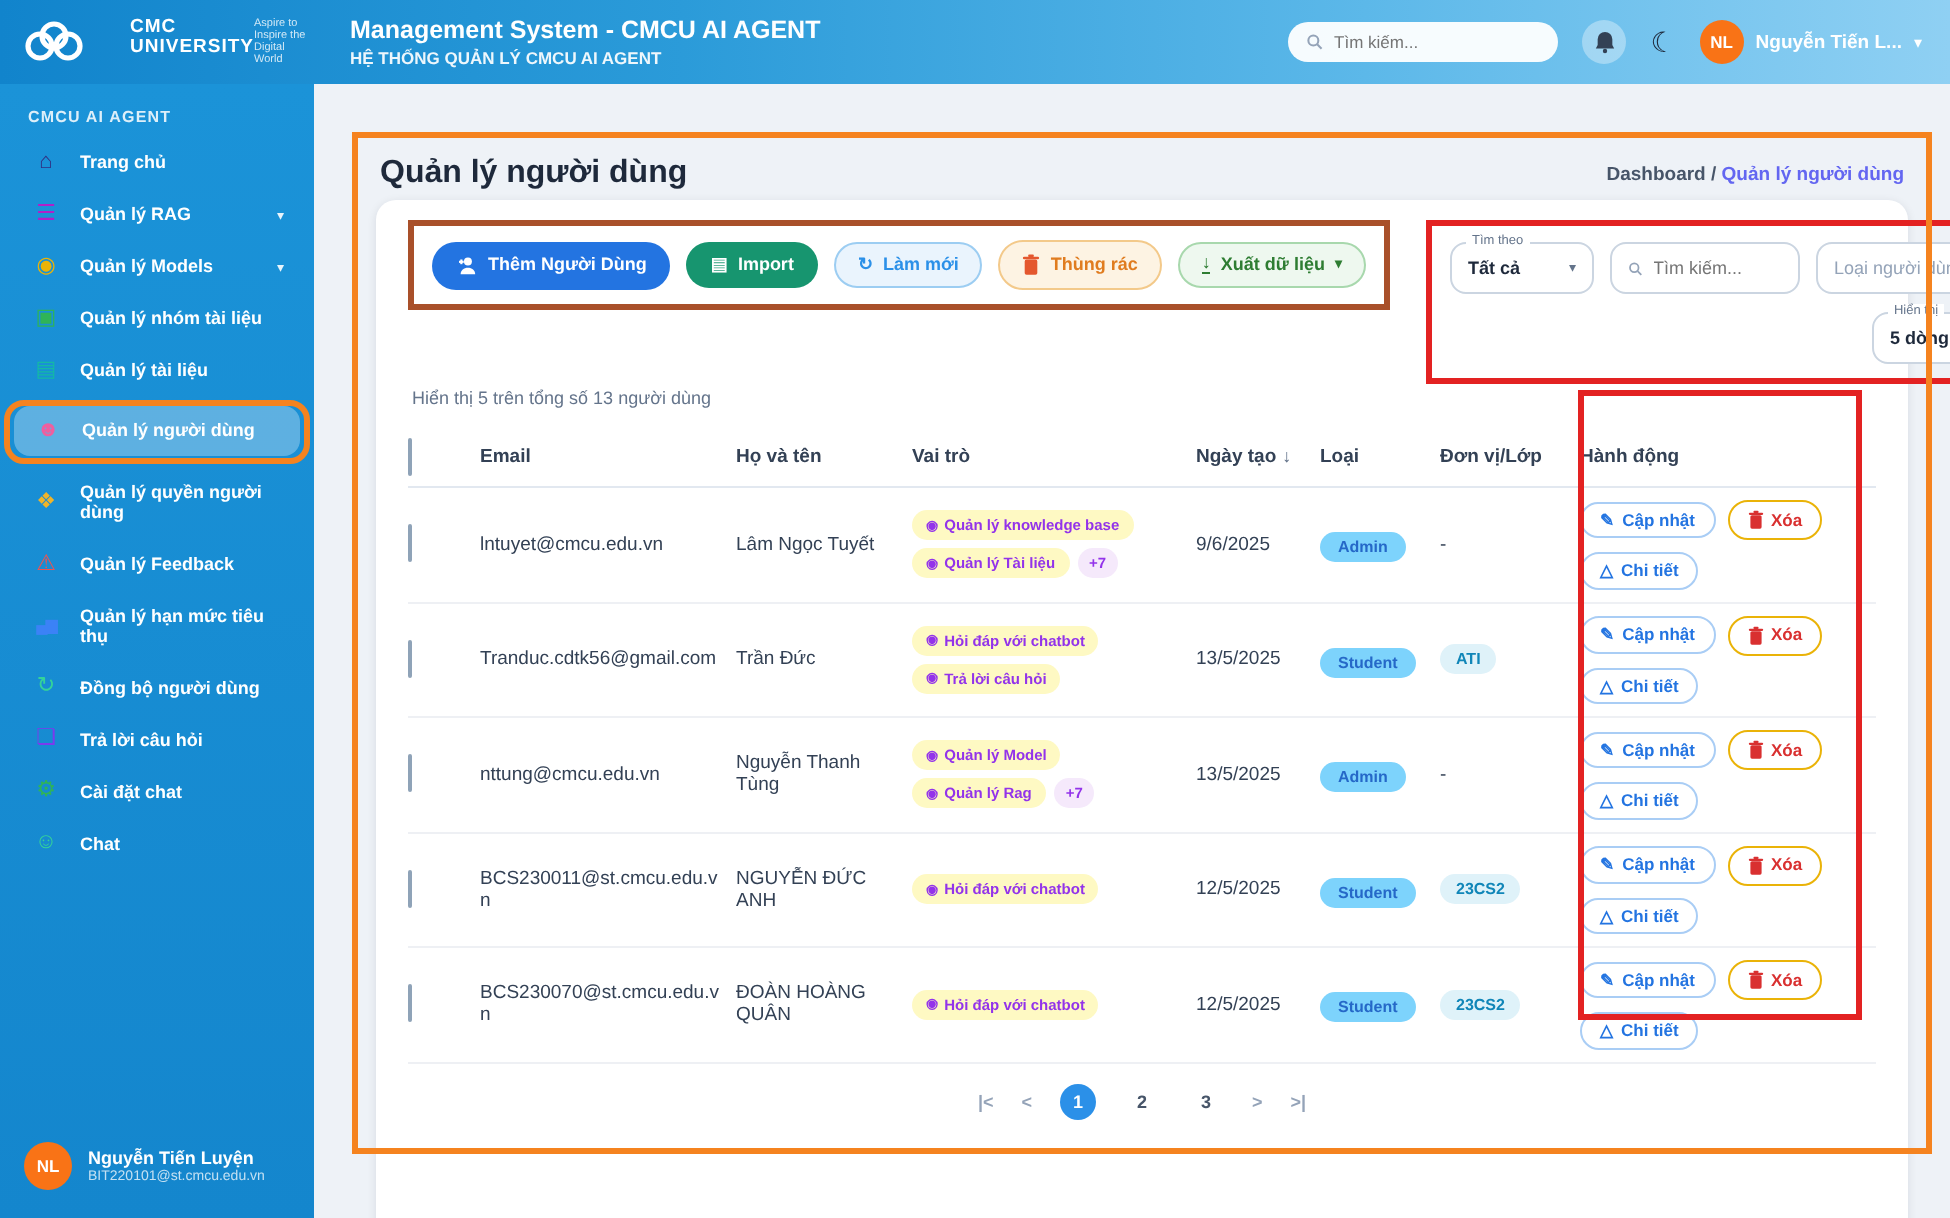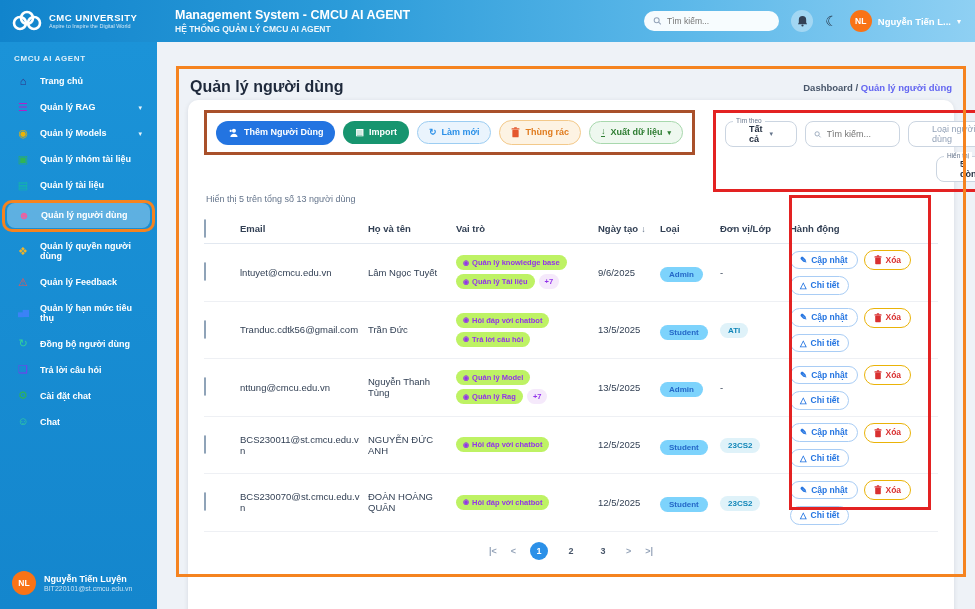--- a/index.html
+++ b/index.html
@@ -5,21 +5,21 @@
   * { margin:0; padding:0; box-sizing:border-box; }
   html,body { width:975px; height:609px; overflow:hidden; font-family:"Liberation Sans", sans-serif; }
   body { background:#eef2f7; position:relative; }
 
   
   .topbar { position:absolute; left:0; top:0; width:975px; height:42px;
     background:linear-gradient(90deg,#1184cc 0%, #2b9bd9 35%, #5cb8e9 70%, #8fd0f3 100%);
     display:flex; align-items:center; z-index:5; }
   .logo-zone { width:157px; height:42px; display:flex; align-items:center; padding-left:12px; flex-shrink:0; }
   .logo-mark { width:30px; height:22px; margin-right:7px; flex-shrink:0; }
-  .logo-texts { display:flex; flex-direction:column; line-height:1.1; }
+  .logo-texts { display:flex; flex-direction:row; line-height:1.1;margin-left:16px; }
   .logo-title { color:#fff; font-weight:bold; font-size:9.5px; letter-spacing:.5px; }
   .logo-tag { color:rgba(255,255,255,.8); font-size:5.5px; }
   .app-titles { margin-left:18px; display:flex; flex-direction:column; line-height:1.25; }
   .app-title { color:#fff; font-weight:bold; font-size:12.5px; }
   .app-subtitle { color:rgba(255,255,255,.92); font-size:8.5px; font-weight:bold; }
   .topbar-right { margin-left:auto; display:flex; align-items:center; gap:12px; padding-right:14px; }
   .top-search { width:135px; height:20px; background:rgba(255,255,255,.95); border-radius:11px;
     display:flex; align-items:center; padding:0 9px; gap:5px; }
   .top-search input { border:none; outline:none; background:transparent; font-size:8.5px; width:100%;
     font-family:"Liberation Sans", sans-serif; color:#475569; }
@@ -71,21 +71,21 @@
   .btn-green { background:#17956f; color:#fff; }
   .btn-lightblue { background:#eaf4fd; border-color:#9ccdf2; color:#2b90e8; }
   .btn-orangeline { background:#fdf3e3; border-color:#f3c98a; color:#e07c1f; }
   .btn-greenline { background:#eef8ef; border-color:#a8d8ad; color:#2e7d32; }
   .dl-ic { display:inline-block; border-bottom:1.5px solid currentColor; line-height:.8; font-size:9px; padding-bottom:1px; }
 
   .filters-annotation { margin-left:18px; border:3px solid #e32222; padding:8px 9px 7px 9px; width:309px;
     display:flex; flex-direction:column; gap:9px; flex-shrink:0; }
   .filters-line1 { display:flex; gap:8px; align-items:center; }
   .fselect { position:relative; border:1px solid #cbd5e1; border-radius:8px; height:26px;
-    display:flex; align-items:center; padding:0 23px; gap:6px; background:#fff; cursor:pointer; }
+    display:flex; align-items:center; padding:0 8px; gap:6px; background:#fff; cursor:pointer; }
   .fselect .flabel { position:absolute; top:-5px; left:7px; background:#fff; padding:0 3px;
     font-size:6.5px; color:#64748b; }
   .fselect .fvalue { font-size:9px; color:#1e293b; font-weight:bold; }
   .fselect .fph { font-size:9px; color:#94a3b8; }
   .fselect .fcaret { margin-left:auto; color:#64748b; font-size:7px; }
   .fsearch { flex:1; border:1px solid #cbd5e1; border-radius:8px; height:26px; display:flex;
     align-items:center; padding:0 8px; gap:5px; background:#fff; }
   .fsearch input { border:none; outline:none; font-size:9px; width:100%; color:#475569;
     font-family:"Liberation Sans", sans-serif; }
   .filters-line2 { display:flex; justify-content:flex-end; }
@@ -103,21 +103,21 @@
   .c-name  { width:88px;  padding-right:6px; }
   .c-roles { width:142px; padding-right:6px; display:flex; flex-wrap:wrap; gap:4px; align-items:center; }
   .c-created { width:62px; }
   .c-type  { width:60px; text-align:left; }
   .c-unit  { width:70px; }
   .c-actions { flex:1; display:flex; flex-wrap:wrap; gap:6px; align-items:center; padding:6px 0; }
   .thead .c-roles, .thead .c-actions { display:block; }
   .checkbox { width:12px; height:12px; border:1.5px solid #8fa3b8; border-radius:3px; background:#fff; cursor:pointer; }
   .sort-ic { color:#64748b; font-size:9px; margin-left:3px; }
 
-  .chip-role { background:#bef264; color:#9333ea; font-size:7.5px; font-weight:bold;
+  .chip-role { background:#fef9c3; color:#9333ea; font-size:7.5px; font-weight:bold;
     padding:3px 7px; border-radius:9px; display:inline-flex; align-items:center; gap:3px; white-space:nowrap; }
   .chip-role .rdot { font-size:7px; }
   .chip-more { background:#f5e9fb; color:#9333ea; font-size:7.5px; font-weight:bold; padding:3px 6px; border-radius:9px; }
   .chip-type { background:#7dd3fc; color:#2568c8; font-size:8px; font-weight:bold; padding:3px 9px; border-radius:10px; }
   .chip-unit { background:#dff2f9; color:#1186b8; font-size:8px; font-weight:bold; padding:3px 8px; border-radius:10px; }
 
   .abtn { display:inline-flex; align-items:center; gap:4px; border-radius:12px; font-size:8.5px;
     font-weight:bold; padding:4px 9px; cursor:pointer; background:#fff; white-space:nowrap; line-height:1; }
   .abtn-update { border:1px solid #a9cdf5; color:#2374e1; }
   .abtn-delete { border:1px solid #eab308; color:#d93030; }

